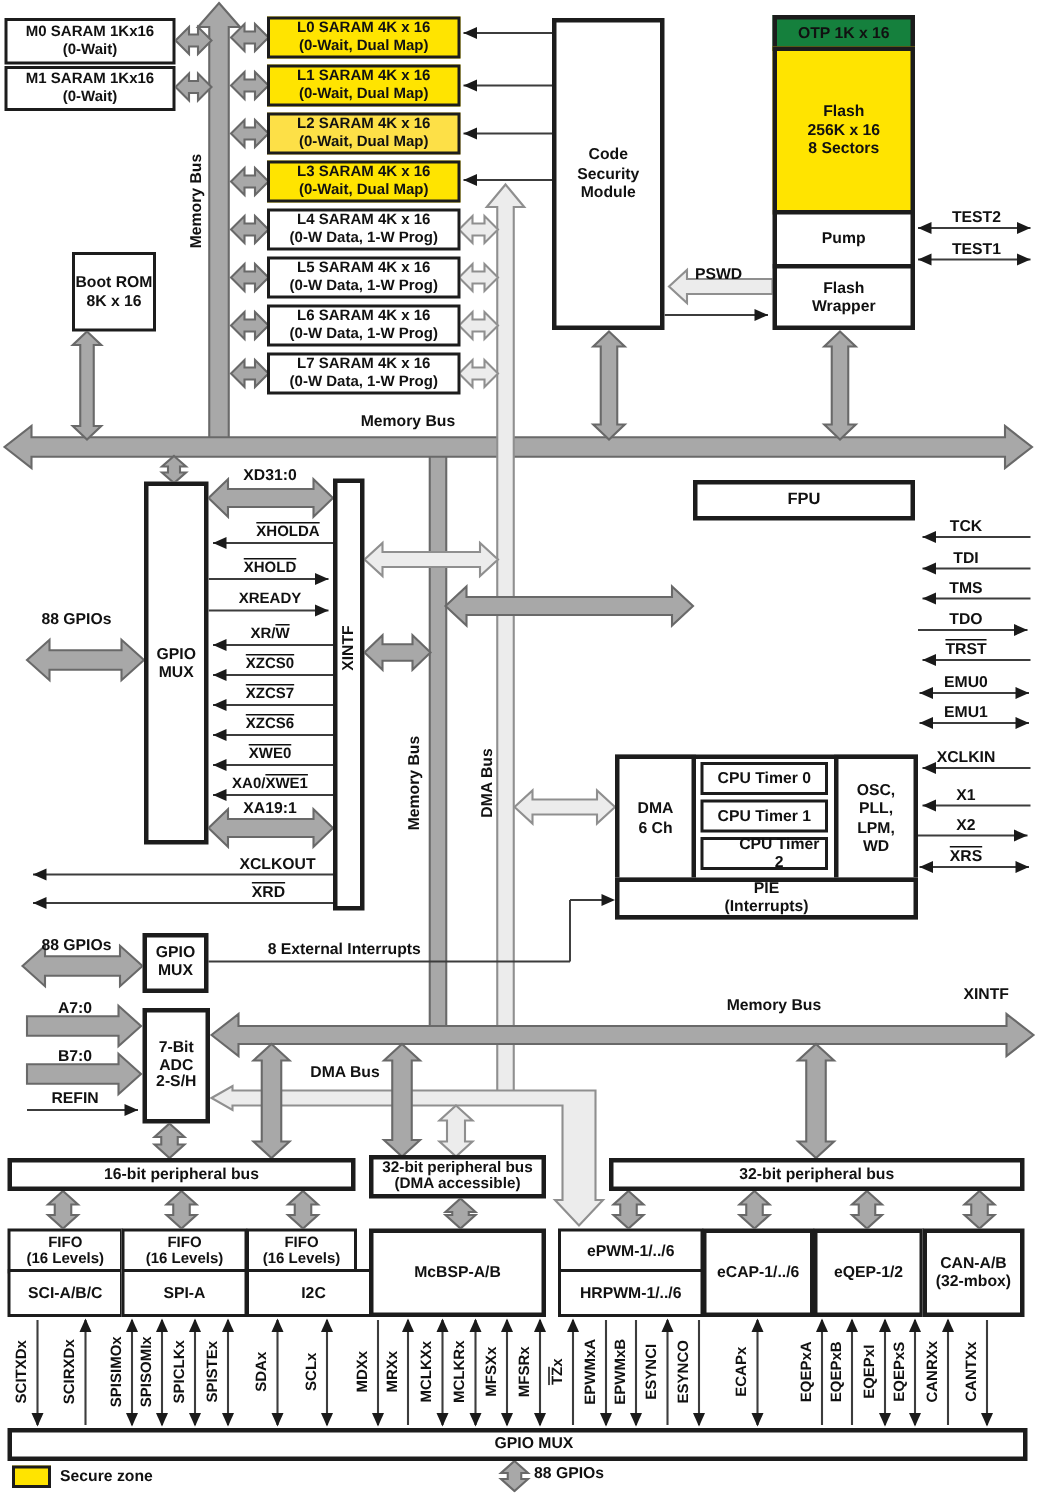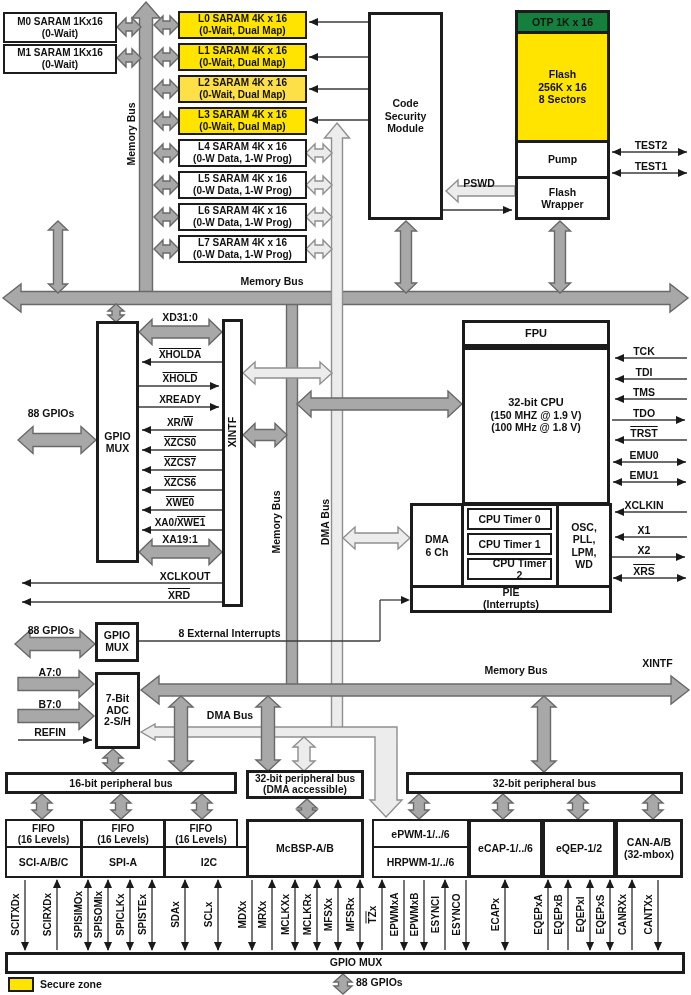--- a/index.html
+++ b/index.html
@@ -212,20 +212,24 @@
     </svg>
 
   <div class="box b25" style="left:3px;top:12px;width:114px;height:31px;">
     <div>M0 SARAM 1Kx16</div>
     <div>(0-Wait)</div>
   </div>
   <div class="box b25" style="left:3px;top:44px;width:114px;height:30px;">
     <div>M1 SARAM 1Kx16</div>
     <div>(0-Wait)</div>
   </div>
+  <div class="box b25 f105" style="left:48px;top:168px;width:56px;height:53px;">
+    <div>Boot ROM</div>
+    <div>8K x 16</div>
+  </div>
 
   <div class="box b25 yellow" style="left: 178px; top: 11px; width: 129px; height: 28px; background: rgb(255, 228, 0);">
     <div>L0 SARAM 4K x 16</div>
       <div>(0-Wait, Dual Map)</div>
   </div>
   <div class="box b25 yellow" style="left: 178px; top: 43px; width: 129px; height: 28px; background: rgb(255, 228, 0);">
     <div>L1 SARAM 4K x 16</div>
       <div>(0-Wait, Dual Map)</div>
   </div>
   <div class="box b25 yellow" style="left: 178px; top: 75px; width: 129px; height: 28px; background: #fde047;">
@@ -292,40 +296,35 @@
     <div>GPIO</div>
       <div>MUX</div>
   </div>
   <div class="box" style="left:222px;top:319px;width:21px;height:288px;"></div>
   <div class="lbl vrot" style="left:192px;top:426px;width:80px;">XINTF</div>
 
   <div class="lbl" style="left:11px;top:407px;width:80px;">88 GPIOs</div>
   <div class="lbl" style="left:11px;top:624px;width:80px;">88 GPIOs</div>
 
   <div class="lbl" style="left:140px;top:311px;width:80px;">XD31:0</div>
-  <div class="lbl small" style="left:140px;top:349px;width:80px;"><span></span><span class="ov">XHOLDA</span><span></span></div>
+  <div class="lbl small" style="left:152px;top:349px;width:80px;"><span></span><span class="ov">XHOLDA</span><span></span></div>
   <div class="lbl small" style="left:140px;top:373px;width:80px;"><span></span><span class="ov">XHOLD</span><span></span></div>
   <div class="lbl small" style="left:140px;top:394px;width:80px;"><span>XREADY</span><span class="ov"></span><span></span></div>
   <div class="lbl small" style="left:140px;top:417px;width:80px;"><span>XR/</span><span class="ov">W</span><span></span></div>
   <div class="lbl small" style="left:140px;top:437px;width:80px;"><span></span><span class="ov">XZCS0</span><span></span></div>
   <div class="lbl small" style="left:140px;top:457px;width:80px;"><span></span><span class="ov">XZCS7</span><span></span></div>
   <div class="lbl small" style="left:140px;top:477px;width:80px;"><span></span><span class="ov">XZCS6</span><span></span></div>
   <div class="lbl small" style="left:140px;top:497px;width:80px;"><span></span><span class="ov">XWE0</span><span></span></div>
   <div class="lbl small" style="left:140px;top:517px;width:80px;"><span>XA0/</span><span class="ov">XWE1</span><span></span></div>
   <div class="lbl" style="left:140px;top:533px;width:80px;">XA19:1</div>
   <div class="lbl" style="left:145px;top:570px;width:80px;">XCLKOUT</div>
   <div class="lbl" style="left:139px;top:589px;width:80px;"><span class="ov">XRD</span></div>
 
   <div class="box f11" style="left:462px;top:320px;width:148px;height:27px;">
     <div>FPU</div>
-  </div>
-  <div class="box f105" style="left:462px;top:347px;width:148px;height:158px;padding-bottom:22px;">
-    <div class="f11">32-bit CPU</div>
-    <div>(150 MHZ @ 1.9 V)</div>
-    <div>(100 MHz @ 1.8 V)</div>
   </div>
   <div class="box" style="left:410px;top:503px;width:202px;height:110px;"></div>
   <div class="box f105" style="left:410px;top:503px;width:54px;height:85px;">
     <div>DMA</div>
       <div>6 Ch</div>
   </div>
   <div class="box f105" style="left:556px;top:503px;width:56px;height:85px;">
     <div>OSC,</div>
       <div>PLL,</div>
       <div>LPM,</div>

